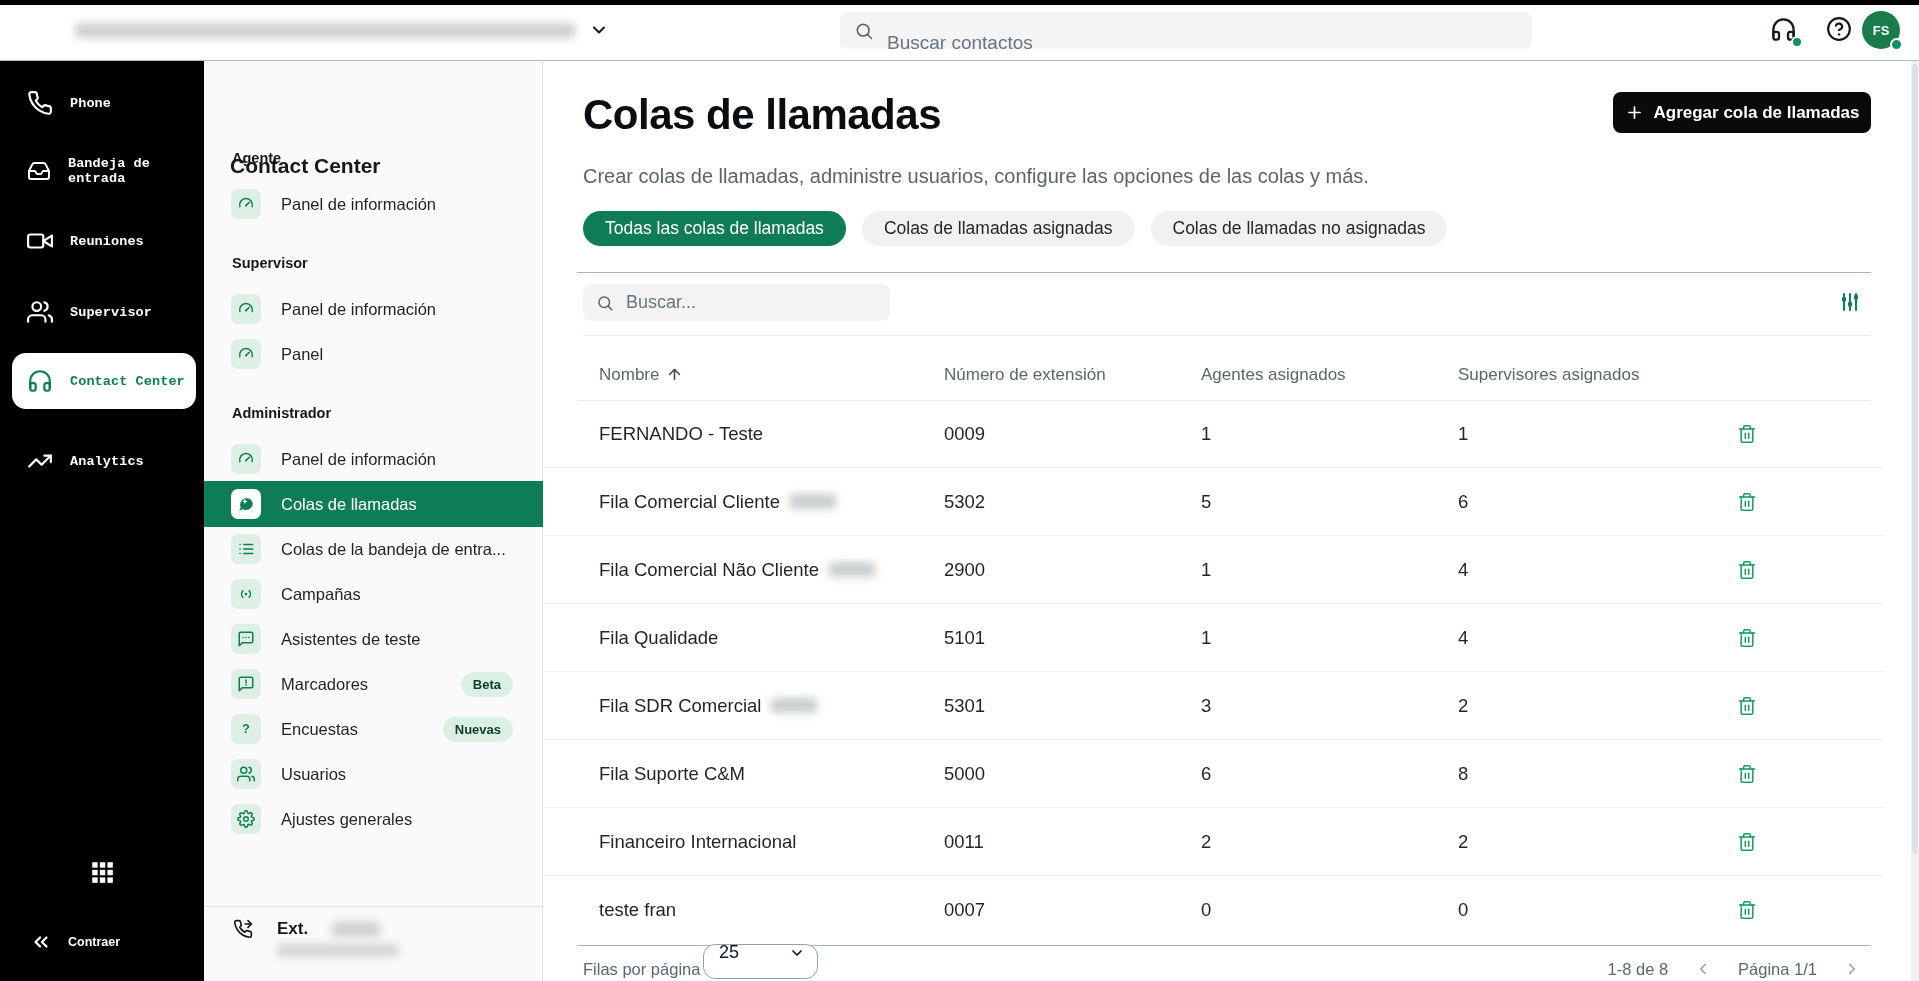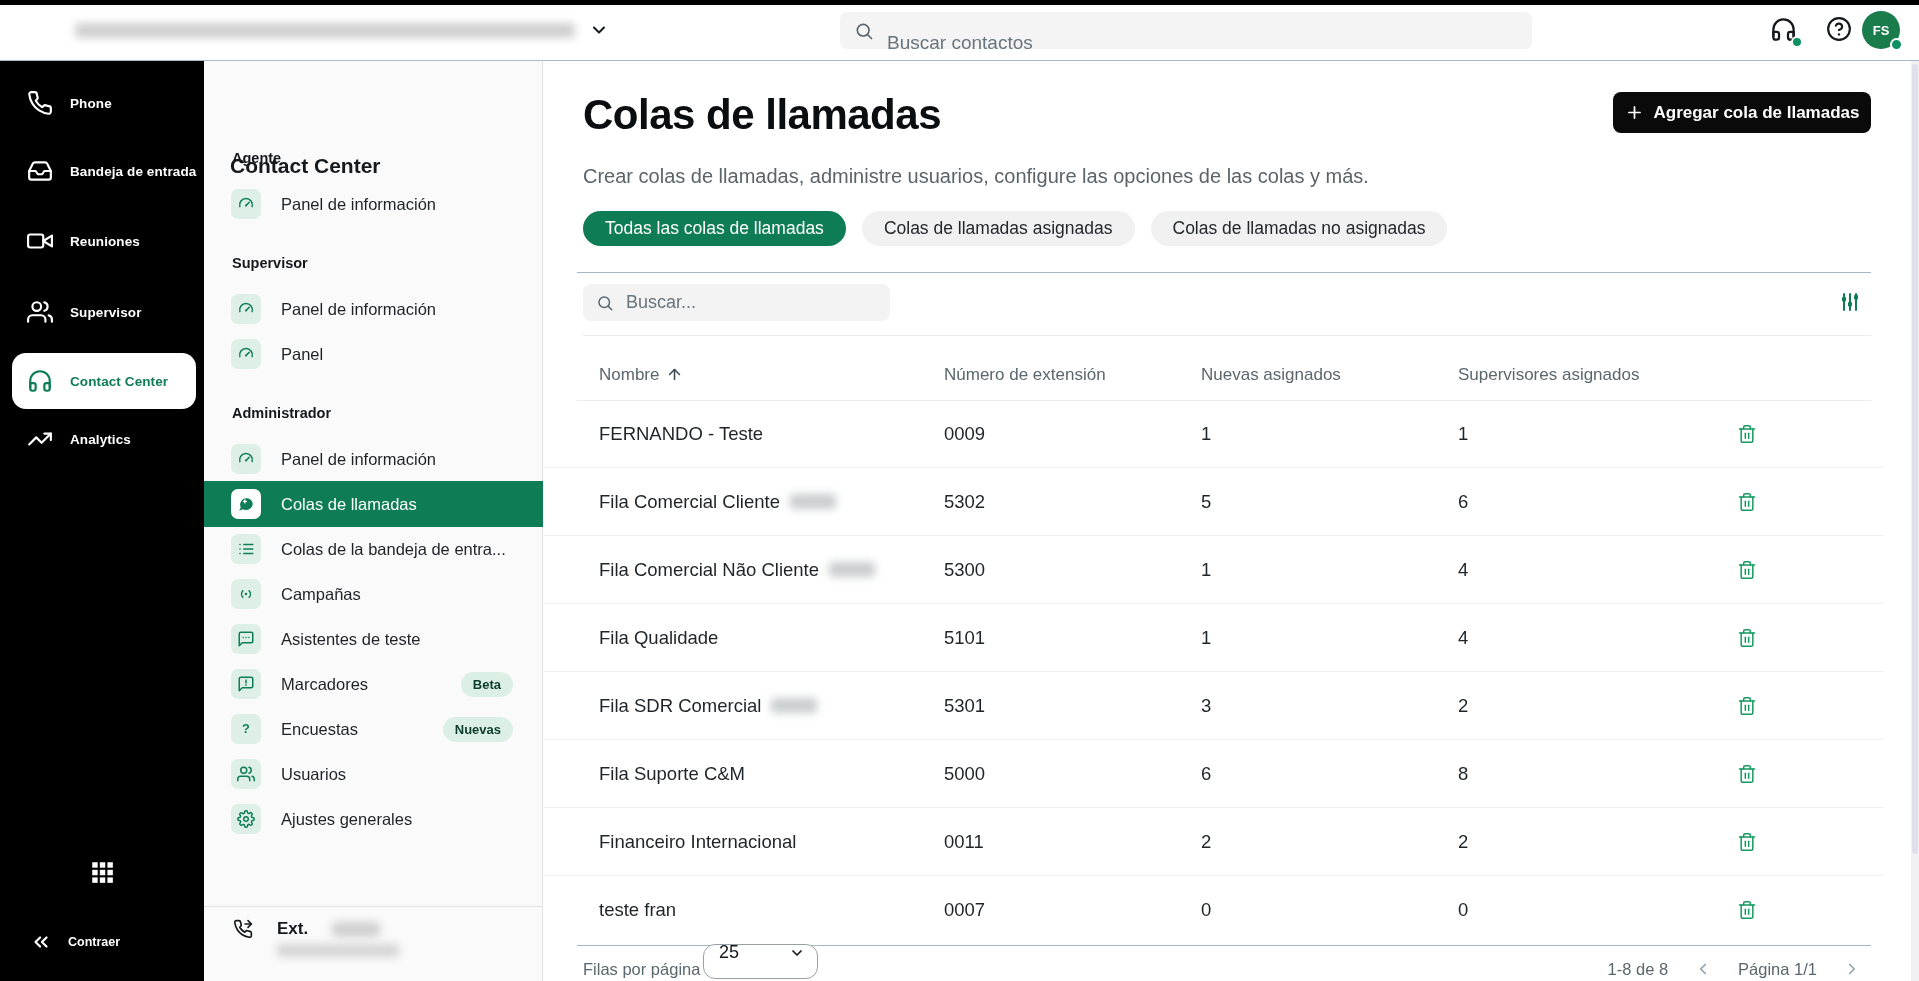--- a/index.html
+++ b/index.html
@@ -21,21 +21,21 @@
   .top-search input { border:none; outline:none; background:transparent; font:19px "Liberation Sans",sans-serif; color:#3c474e; width:100%;margin-top:24px; }
   .top-search input::placeholder { color:#68757e; }
   .tb-ic { position:absolute; top:16px; color:#15191c; cursor:pointer; }
   .dot { position:absolute; border-radius:50%; background:#0e9160; border:2px solid #fff; }
   .avatar { position:absolute; left:1862px; top:11px; width:38px; height:38px; border-radius:50%; background:#1a7b4b;
     color:#fff; font-weight:bold; font-size:13px; display:flex; align-items:center; justify-content:center; cursor:pointer; }
 
   
   .leftnav { position:absolute; left:0; top:61px; width:204px; height:920px; background:#000; z-index:3; }
   .lnav-item { position:absolute; left:0; width:204px; height:40px; display:flex; align-items:center; gap:17px;
-    padding-left:27px; color:#fff; cursor:pointer; }
+    padding-left:27px; color:#fff; cursor:pointer;font-family:Liberation Mono, monospace; }
   .lnav-item .lbl { font-size:13.5px; font-weight:bold; letter-spacing:.1px; }
   .lnav-item.selected { left:12px; width:184px; height:56px; padding-left:15px; background:#fff; border-radius:14px; color:#0e7d55; }
   .lnav-grid { position:absolute; left:89px; color:#fff; cursor:pointer; }
   .lnav-collapse { position:absolute; left:30px; display:flex; align-items:center; gap:16px; color:#fff; cursor:pointer; }
   .lnav-collapse .lbl { font-size:12.5px; font-weight:bold; }
 
   
   .subnav { position:absolute; left:204px; top:61px; width:339px; height:920px; background:#fafafa; border-right:1px solid #e2e2e2; z-index:2; }
   .subnav-title { position:absolute; left:26px; top:93px; font-size:21px; font-weight:bold; color:#15191c; }
   .sn-header { position:absolute; left:28px; font-size:14.5px; font-weight:bold; color:#15191c; }
@@ -198,21 +198,21 @@
         </svg>
         <span class="lbl">Supervisor</span>
       </div>
       <div class="lnav-item selected" style="top: 292px;">
         <svg class="icn" width="26" height="26" viewBox="0 0 24 24" fill="none" stroke="currentColor" stroke-width="2" stroke-linecap="round" stroke-linejoin="round">
           <path d="M3 18v-6a9 9 0 0 1 18 0v6"></path>
           <path d="M21 19a2 2 0 0 1-2 2h-1a2 2 0 0 1-2-2v-3a2 2 0 0 1 2-2h3zM3 19a2 2 0 0 0 2 2h1a2 2 0 0 0 2-2v-3a2 2 0 0 0-2-2H3z"></path>
         </svg>
         <span class="lbl">Contact Center</span>
       </div>
-      <div class="lnav-item" style="top: 358px;">
+      <div class="lnav-item" style="top: 380px;">
         <svg class="icn" width="26" height="26" viewBox="0 0 24 24" fill="none" stroke="currentColor" stroke-width="2" stroke-linecap="round" stroke-linejoin="round">
           <polyline points="22 7 13.5 15.5 8.5 10.5 2 17"></polyline>
           <polyline points="16 7 22 7 22 13"></polyline>
         </svg>
         <span class="lbl">Analytics</span>
       </div>
     </nav>
 
   <nav class="subnav" id="subnav">
     <div class="subnav-title">Contact Center</div>
@@ -407,21 +407,21 @@
             <span>Nombre</span>
             <span style="color: rgb(60, 74, 82);">
               <svg class="icn" width="17" height="17" viewBox="0 0 24 24" fill="none" stroke="currentColor" stroke-width="2.2" stroke-linecap="round" stroke-linejoin="round">
                 <line x1="12" y1="19" x2="12" y2="5"></line>
                 <polyline points="5 12 12 5 19 12"></polyline>
               </svg>
             </span>
           </span>
         </div>
         <div class="c-ext">Número de extensión</div>
-        <div class="c-agt">Nuevas asignados</div>
+        <div class="c-agt">Agentes asignados</div>
         <div class="c-sup">Supervisores asignados</div>
         <div class="c-act"></div>
       </div>
     <div class="divider-light" style="top:339px; left:33px;"></div>
     <div class="tbody" id="tbody">
         <div class="trow">
           <div class="c-name">
             <span>FERNANDO - Teste</span>
           </div>
           <div class="c-ext">0009</div>
@@ -455,21 +455,21 @@
                 <line x1="14" y1="11" x2="14" y2="17"></line>
               </svg>
             </button>
           </div>
         </div>
         <div class="trow">
           <div class="c-name">
             <span>Fila Comercial Não Cliente</span>
             <span class="name-redacted"></span>
           </div>
-          <div class="c-ext">5300</div>
+          <div class="c-ext">2900</div>
           <div class="c-agt">1</div>
           <div class="c-sup">4</div>
           <div class="c-act">
             <button class="trash-btn">
               <svg class="icn" width="20" height="20" viewBox="0 0 24 24" fill="none" stroke="currentColor" stroke-width="1.8" stroke-linecap="round" stroke-linejoin="round">
                 <polyline points="3 6 5 6 21 6"></polyline>
                 <path d="M19 6v14a2 2 0 0 1-2 2H7a2 2 0 0 1-2-2V6m3 0V4a2 2 0 0 1 2-2h4a2 2 0 0 1 2 2v2"></path>
                 <line x1="10" y1="11" x2="10" y2="17"></line>
                 <line x1="14" y1="11" x2="14" y2="17"></line>
               </svg>

